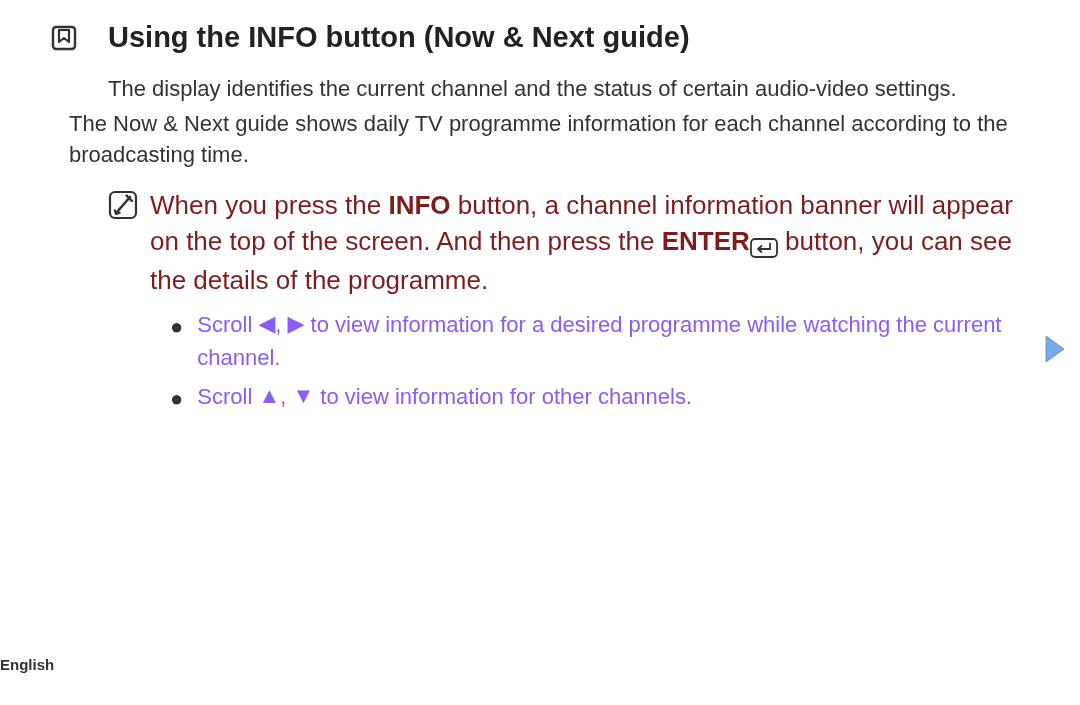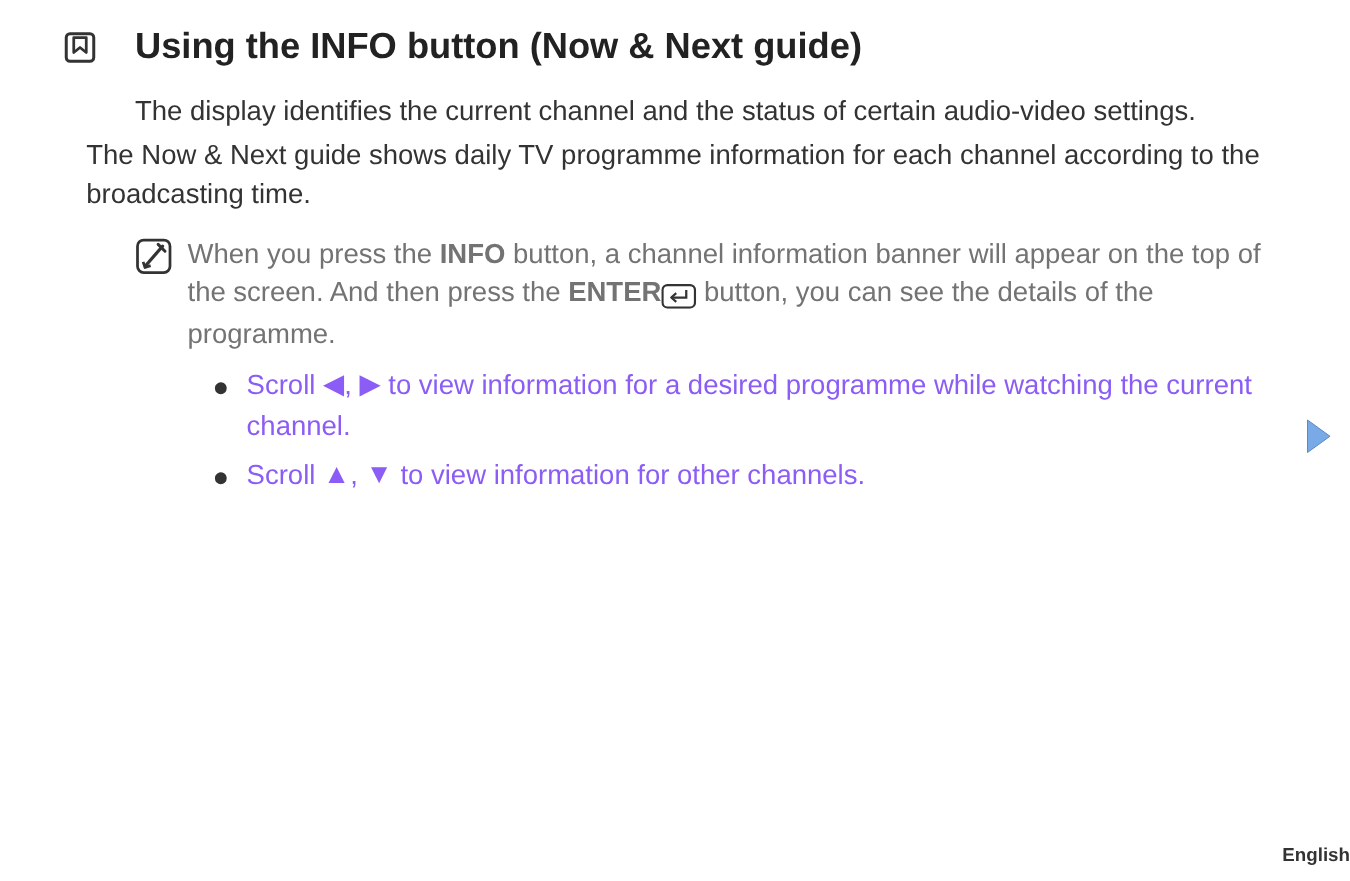--- a/index.html
+++ b/index.html
@@ -63,23 +63,23 @@
       height: 30px;
       margin-right: 12px;
       margin-top: 3px;
       flex-shrink: 0;
     }
     .note-icon svg {
       width: 30px;
       height: 30px;
     }
     .note-text {
-      font-size: 22px;
+      font-size: 26px;
       line-height: 1.42;
-      color: #737373;
+      color: #7f1d1d;
     }
     .bullets {
       margin-left: 120px;
       margin-top: 10px;
     }
     .bullet-row {
       display: flex;
       align-items: flex-start;
       margin-bottom: 8px;
     }
@@ -117,24 +117,24 @@
       align-items: center;
       justify-content: center;
       cursor: pointer;
     }
     .nav-next svg {
       width: 22px;
       height: 30px;
     }
     .footer {
       position: absolute;
-      bottom: 12px;
+      bottom: 32px;
       left: 0;
       width: 100%;
-      text-align: right;
+      text-align: left;
       font-size: 15px;
       font-weight: bold;
       color: #333;
     }
     .tri {
       display: inline-block;
       vertical-align: middle;
       position: relative;
       top: -2px;
     }

